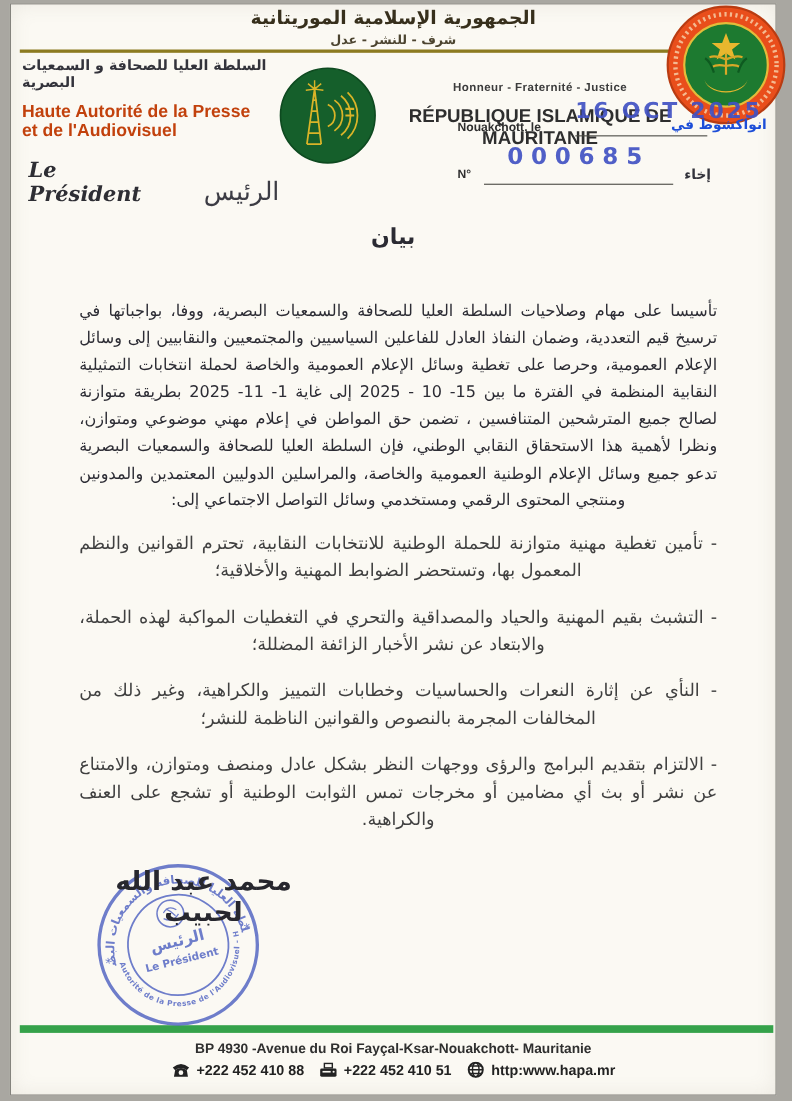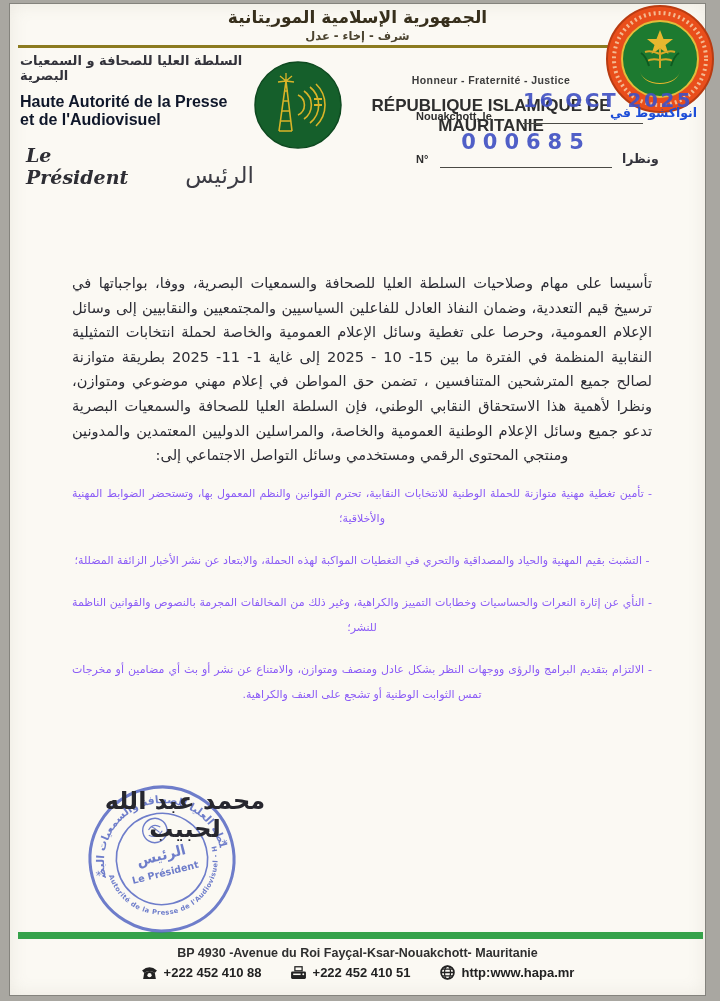--- a/index.html
+++ b/index.html
@@ -28,21 +28,21 @@
   .sep-line {
     position:absolute; top:41px; left:8px; right:0; height:2.5px;
     background:#8c7b20;
   }
   .emblem-wrap { position:absolute; left:595px; top:0px; width:110px; height:110px; }
   .left-block {
     position:absolute; left:10px; top:49px; width:238px; text-align:left;
   }
   .org-ar { font-size:13px; font-weight:bold; color:#33333b; direction:rtl; }
   .org-fr { margin-top:10px; font-family:"Liberation Sans", sans-serif;
-            font-size:16px; font-weight:bold; color:#0f172a; line-height:1.15; }
+            font-size:16px; font-weight:bold; color:#c2410c; line-height:1.15; }
   .pres-row { margin-top:14px; display:flex; justify-content:space-between;
               align-items:flex-end; padding:0 4px 0 6px; }
   .pres-fr { font-family:"DejaVu Serif", serif; font-style:italic;
              font-weight:bold; font-size:19px; color:#2e2e34; }
   .pres-ar { font-size:23px; color:#3c3c44; direction:rtl; padding-left:40px; }
   .logo-wrap { position:absolute; left:242px; top:55px; width:92px; height:92px; }
   .rep-fr {
     position:absolute; left:348px; top:52px; width:266px; text-align:center;
     font-family:"Liberation Sans", sans-serif;
     font-size:17px; font-weight:bold; color:#2e2e2e;margin-top:40px;
@@ -73,21 +73,21 @@
     font-size:20px; font-weight:bold; color:#2b2b33; direction:rtl;
   }
   .para {
     position:absolute; left:62px; top:267px; width:580px;
     direction:rtl; text-align:justify; text-align-last:center;
     font-size:14.6px; line-height:24.6px; color:#2c2c34;
   }
   .bullets { position:absolute; left:62px; top:477px; width:580px; }
   .bullet {
     direction:rtl; text-align:justify; text-align-last:center;
-    font-size:11px; line-height:25px; color:#8b5cf6; margin-bottom:17px;
+    font-size:16px; line-height:25px; color:#404040; margin-bottom:17px;
   }
   
   .sig-name {
     position:absolute; left:60px; top:783px; width:230px;
     font-size:24px; font-weight:bold; color:#27272e; direction:rtl;
     text-align:center; z-index:3;
   }
   .stamp-wrap {
     position:absolute; left:76px; top:779px; width:152px; height:152px;
     transform:rotate(-14deg); opacity:.82; z-index:2;
@@ -95,34 +95,34 @@
   
   .footer-bar { position:absolute; left:8px; right:2px; top:928px; height:7px;
     background:#35a24a; }
   .footer-address {
     position:absolute; top:942px; left:0; width:100%; text-align:center;
     font-family:"Liberation Sans", sans-serif;
     font-size:12.5px; font-weight:bold; color:#2f2f2f;
   }
   .footer-contacts {
     position:absolute; top:961px; left:0; width:100%;
-    display:flex; justify-content:center; align-items:center; gap:28px;
+    display:flex; justify-content:center; align-items:center; gap:13px;
     font-family:"Liberation Sans", sans-serif;
     font-size:13px; font-weight:bold; color:#222;
   }
   .footer-contacts .ico { display:inline-block; width:17px; height:15px; }
   .contact-item { display:flex; align-items:center; gap:6px; }
 </style>
 </head>
 <body>
 
 <div class="page">
 
   <div class="rep-ar">الجمهورية الإسلامية الموريتانية</div>
-  <div class="motto-ar">شرف - إخاء - عدل</div>
+  <div class="motto-ar">شرف - للنشر - عدل</div>
   <div class="sep-line"></div>
 
   <div class="emblem-wrap">
     <svg viewBox="0 0 110 110" width="110" height="110">
       <circle cx="55" cy="55" r="53" fill="#e94e1b" stroke="#b93c12" stroke-width="2"></circle>
       <circle cx="55" cy="55" r="46" fill="none" stroke="#f7ddb8" stroke-width="4" stroke-dasharray="2 3" opacity="0.75"></circle>
       <circle cx="55" cy="55" r="38" fill="#1d7a30" stroke="#e3bc3a" stroke-width="2"></circle>
       <polygon points="55,26 58.5,35 68,35 60.5,41 63.5,50 55,44.5 46.5,50 49.5,41 42,35 51.5,35" fill="#e8b72e"></polygon>
       <path d="M35,66 A20,14 0 0 0 75,66 A17,11 0 0 1 35,66 Z" fill="#e8b72e"></path>
       <path d="M55,44 L55,64 M55,50 Q46,46 40,48 M55,50 Q64,46 70,48 M55,56 Q47,54 42,57 M55,56 Q63,54 68,57" stroke="#d8a828" stroke-width="2" fill="none"></path>
@@ -161,22 +161,23 @@
   <div class="date-label">Nouakchott, le</div>
   <div class="date-slot">
     <span class="ink-stamp">16 OCT 2025</span>
   </div>
   <div class="date-ar">انواكشوط في</div>
 
   <div class="num-label">N°</div>
   <div class="num-slot">
     <span class="ink-stamp">000685</span>
   </div>
-  <div class="num-ar">ونظرا</div>
-
+  <div class="num-ar">إخاء</div>
+
+  <div class="doc-title">بيان</div>
 
   <div class="para">تأسيسا على مهام وصلاحيات السلطة العليا للصحافة والسمعيات البصرية، ووفا، بواجباتها في ترسيخ قيم التعددية، وضمان النفاذ العادل للفاعلين السياسيين والمجتمعيين والنقابيين إلى وسائل الإعلام العمومية، وحرصا على تغطية وسائل الإعلام العمومية والخاصة لحملة انتخابات التمثيلية النقابية المنظمة في الفترة ما بين 15- 10 - 2025 إلى غاية 1- 11- 2025 بطريقة متوازنة لصالح جميع المترشحين المتنافسين ، تضمن حق المواطن في إعلام مهني موضوعي ومتوازن، ونظرا لأهمية هذا الاستحقاق النقابي الوطني، فإن السلطة العليا للصحافة والسمعيات البصرية تدعو جميع وسائل الإعلام الوطنية العمومية والخاصة، والمراسلين الدوليين المعتمدين والمدونين ومنتجي المحتوى الرقمي ومستخدمي وسائل التواصل الاجتماعي إلى:</div>
 
   <div class="bullets">
     <div class="bullet">- تأمين تغطية مهنية متوازنة للحملة الوطنية للانتخابات النقابية، تحترم القوانين والنظم المعمول بها، وتستحضر الضوابط المهنية والأخلاقية؛</div>
     <div class="bullet">- التشبث بقيم المهنية والحياد والمصداقية والتحري في التغطيات المواكبة لهذه الحملة، والابتعاد عن نشر الأخبار الزائفة المضللة؛</div>
     <div class="bullet">- النأي عن إثارة النعرات والحساسيات وخطابات التمييز والكراهية، وغير ذلك من المخالفات المجرمة بالنصوص والقوانين الناظمة للنشر؛</div>
     <div class="bullet">- الالتزام بتقديم البرامج والرؤى ووجهات النظر بشكل عادل ومنصف ومتوازن، والامتناع عن نشر أو بث أي مضامين أو مخرجات تمس الثوابت الوطنية أو تشجع على العنف والكراهية.</div>
   </div>
 

